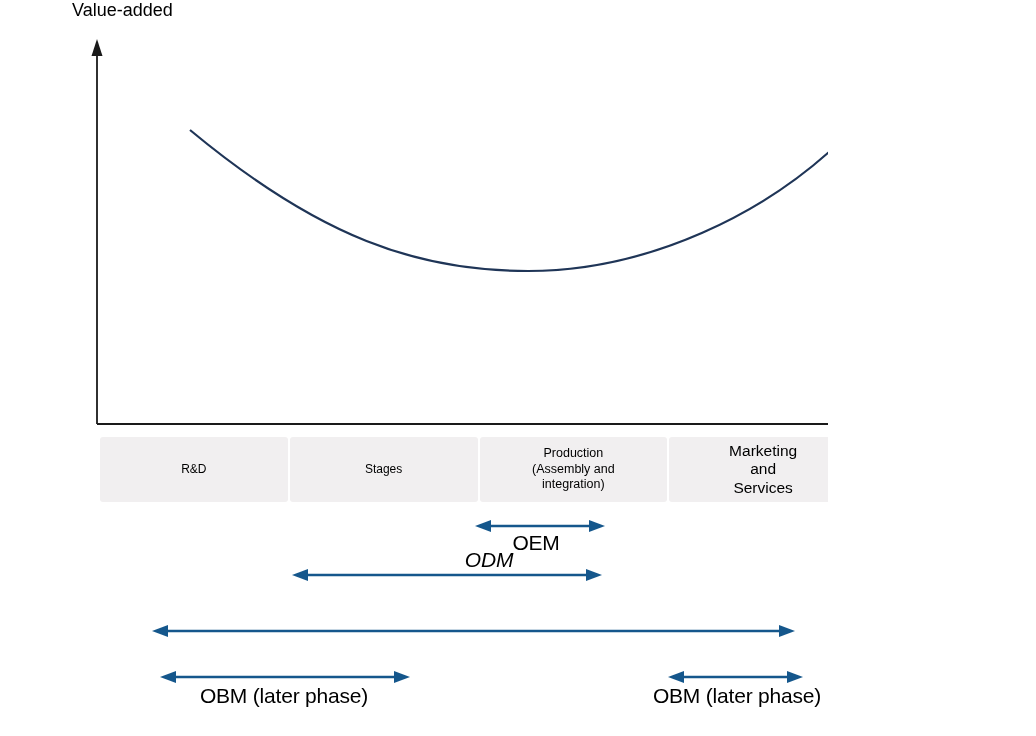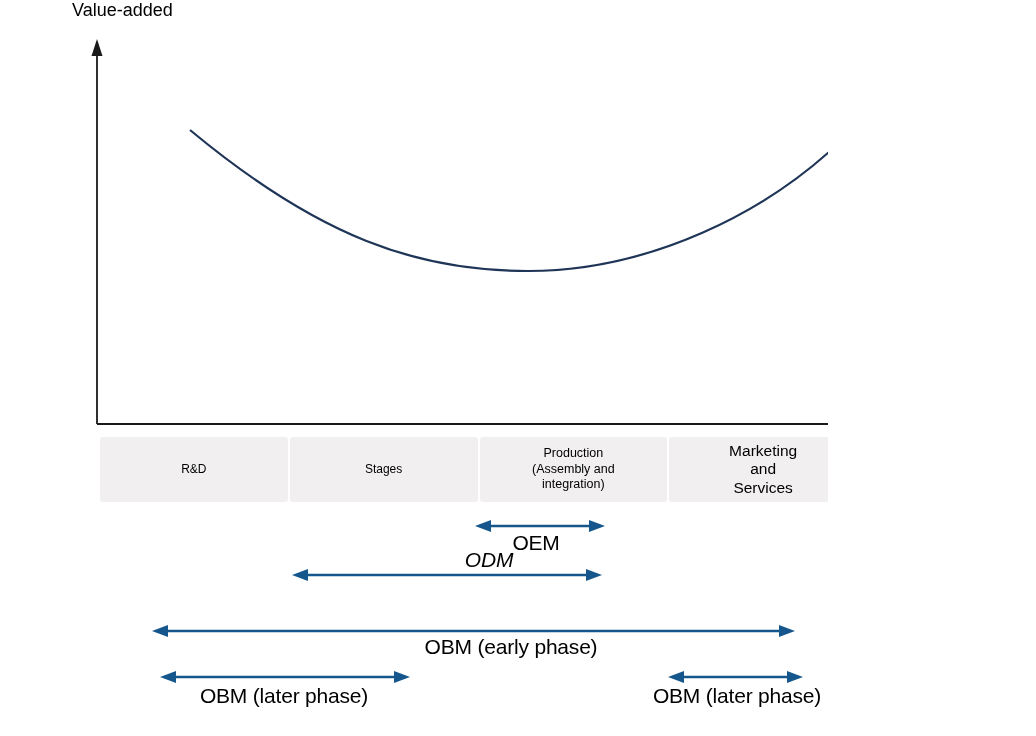--- a/index.html
+++ b/index.html
@@ -121,17 +121,16 @@
     <div class="stage-box sm">Production
 (Assembly and
 integration)</div>
     <div class="stage-box md">Marketing
 and
 Services</div>
   </div>
 
   <span id="oem-label" class="arrow-label">OEM</span>
   <span id="odm-label" class="arrow-label">ODM</span>
-  <span id="obm-early-label" class="arrow-label">OBM (early phase)</span>
   <span id="obm-later-left-label" class="arrow-label">OBM (later phase)</span>
   <span id="obm-later-right-label" class="arrow-label">OBM (later phase)</span>
 
 </div>
 
 </body></html>

